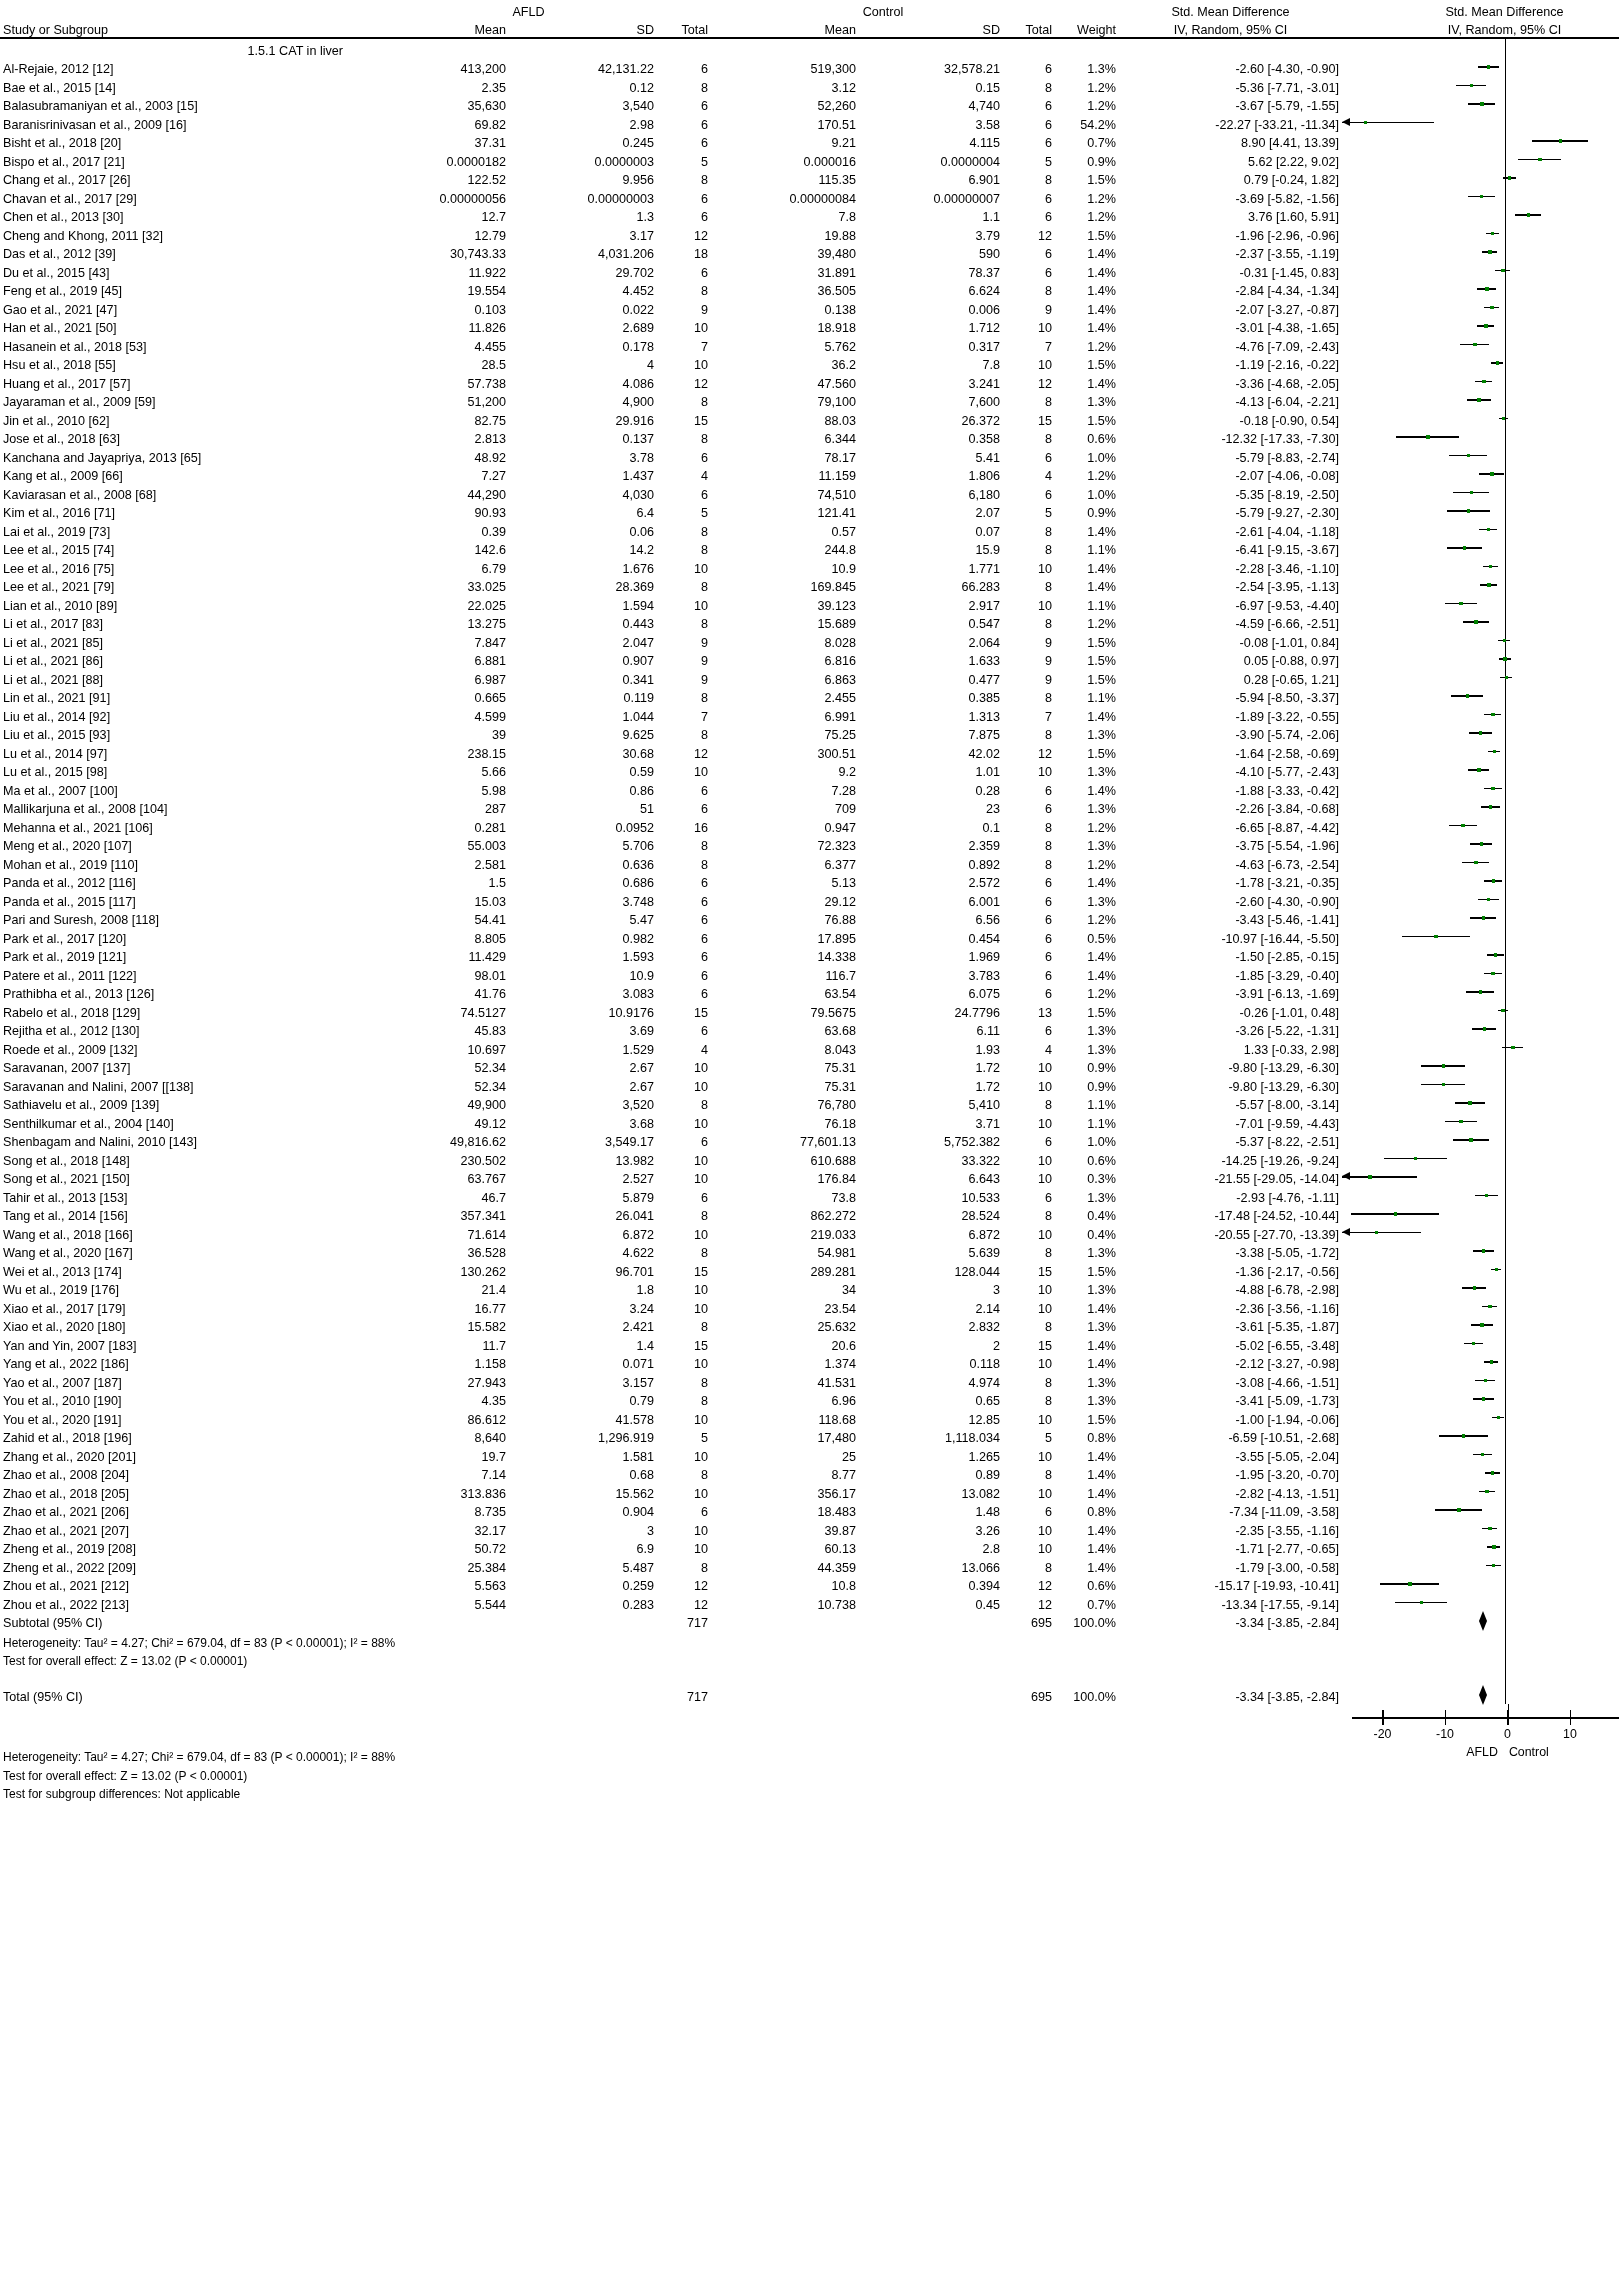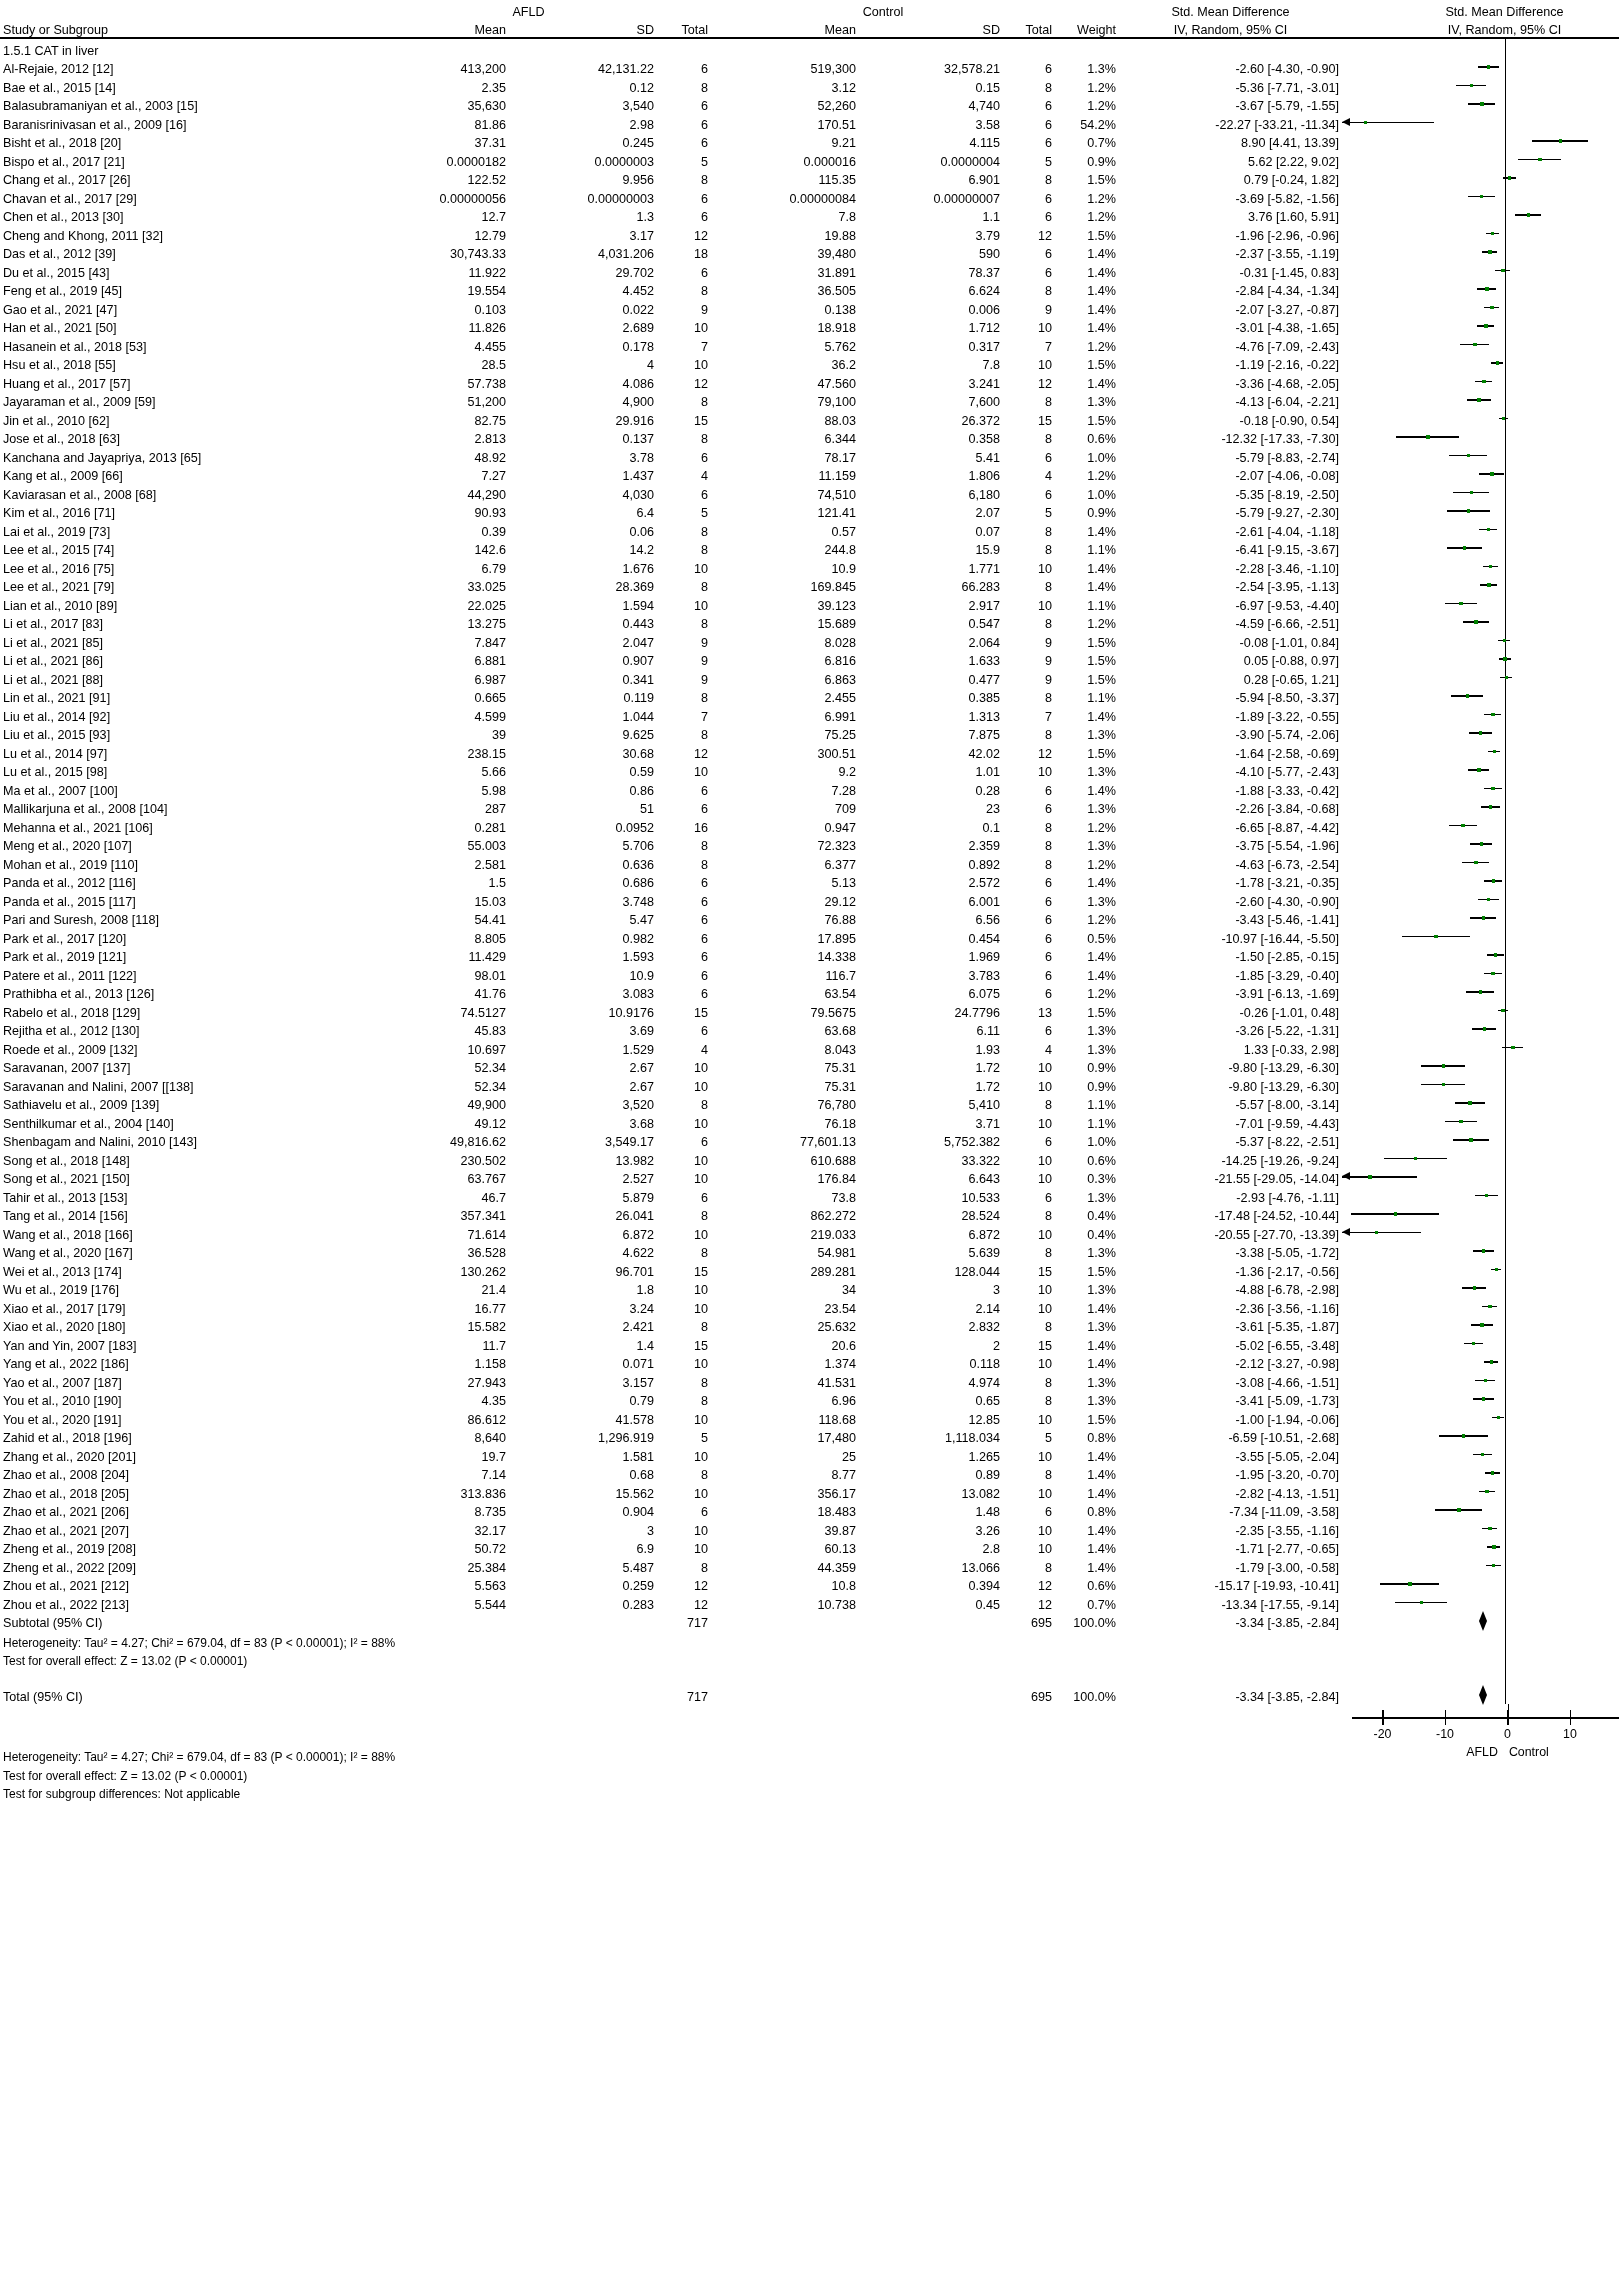--- a/index.html
+++ b/index.html
@@ -43,21 +43,21 @@
   .num{text-align:right;}
   .ctr{text-align:center;}
   .lft{text-align:left;}
 
   
   .grp-hdr td{text-align:center;font-weight:bold;padding-bottom:2px;height:22px;vertical-align:bottom;}
   .col-hdr td{font-weight:bold;padding-bottom:3px;height:23px;vertical-align:bottom;}
   .rule{height:0;padding:0;}
   .rule-line{border-top:2px solid #000;}
 
-  .subhead td{font-weight:bold;padding-top:3px;}
+  .subhead td{font-weight:bold;padding-top:3px;text-align:right;}
   .totrow td{font-weight:bold;}
   .stat td{font-size:12px;}
 
   
   td.plotcell{
     position:relative;
     padding:0;
     height:18.5px;
     overflow:visible;
   }
@@ -219,21 +219,21 @@
           <td class="plotcell">
             <div class="plotbox">
               <div class="vline"></div>
               <div class="ciline" style="left: 38.8654%; width: 8.15385%;"></div>
               <div class="dot" style="background: rgb(0, 128, 0); left: calc(42.9423% - 1.5px);"></div>
             </div>
           </td>
         </tr>
         <tr>
           <td class="lft">Baranisrinivasan et al., 2009 [16]</td>
-          <td class="num">81.86</td>
+          <td class="num">69.82</td>
           <td class="num">2.98</td>
           <td class="num">6</td>
           <td class="num">170.51</td>
           <td class="num">3.58</td>
           <td class="num">6</td>
           <td class="num">54.2%</td>
           <td class="num">-22.27 [-33.21, -11.34]</td>
           <td class="plotcell">
             <div class="plotbox">
               <div class="vline"></div>

